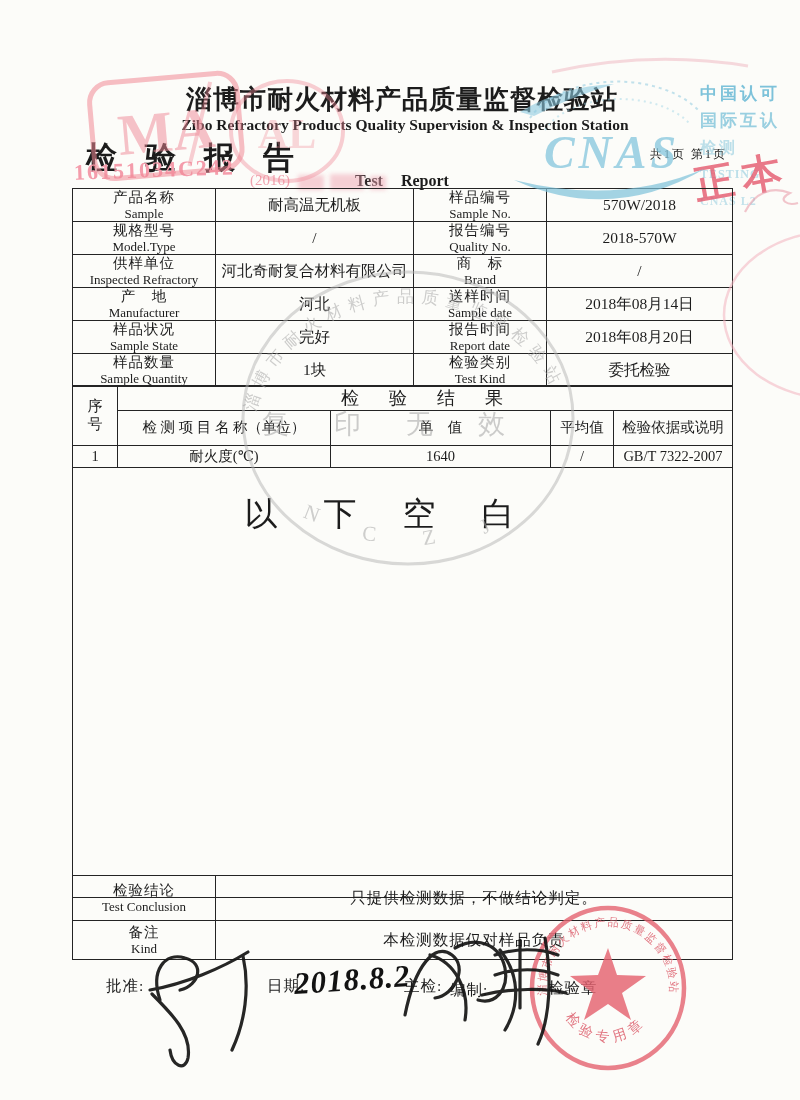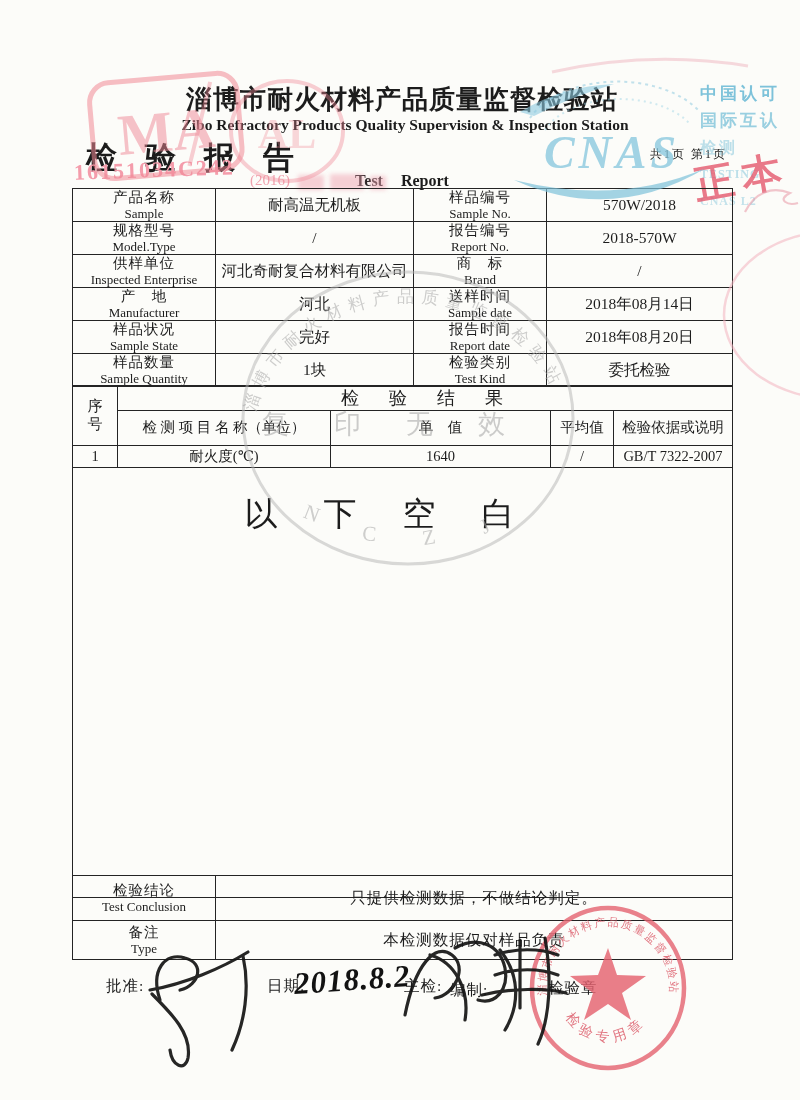--- a/index.html
+++ b/index.html
@@ -118,28 +118,28 @@
       <td class="val">570W/2018</td>
     </tr>
     <tr>
       <td class="lbl">
             <span class="cn">规格型号</span>
             <span class="en">Model.Type</span>
           </td>
       <td class="val">/</td>
       <td class="lbl">
             <span class="cn">报告编号</span>
-            <span class="en">Report No.</span>
+            <span class="en">Quality No.</span>
           </td>
       <td class="val">2018-570W</td>
     </tr>
     <tr>
       <td class="lbl">
             <span class="cn">供样单位</span>
-            <span class="en">Inspected Enterprise</span>
+            <span class="en">Inspected Refractory</span>
           </td>
       <td class="val">河北奇耐复合材料有限公司</td>
       <td class="lbl">
             <span class="cn">商　标</span>
             <span class="en">Brand</span>
           </td>
       <td class="val">/</td>
     </tr>
     <tr>
       <td class="lbl">
@@ -221,21 +221,21 @@
         <tr class="concl-row1">
       <td class="lbl">
             <span class="cn">检验结论</span>
             <span class="en">Test Conclusion</span>
           </td>
       <td class="concl-val">只提供检测数据，不做结论判定。</td>
     </tr>
     <tr class="concl-row2">
       <td class="lbl">
             <span class="cn">备注</span>
-            <span class="en">Type</span>
+            <span class="en">Kind</span>
           </td>
       <td class="concl-val">本检测数据仅对样品负责</td>
     </tr>
   </tbody>
     </table>
 
   <div class="abs signoff-label lab-approve">批准:</div>
   <div class="abs signoff-label lab-date">日期:</div>
   <div class="abs date-hand">2018.8.2</div>
   <div class="abs signoff-label lab-chief">主检:</div>

